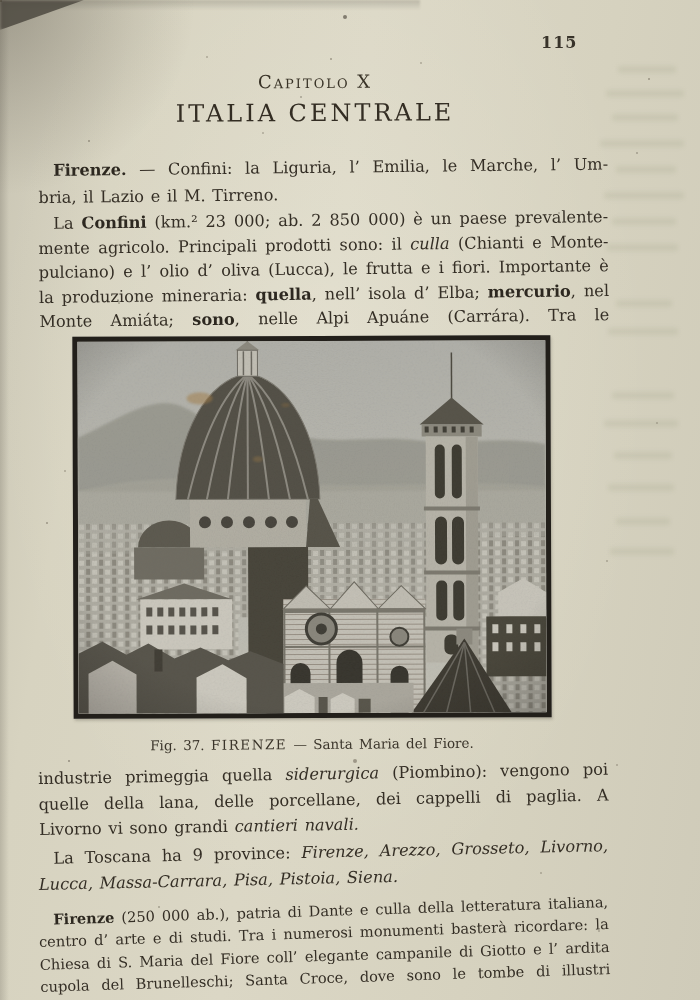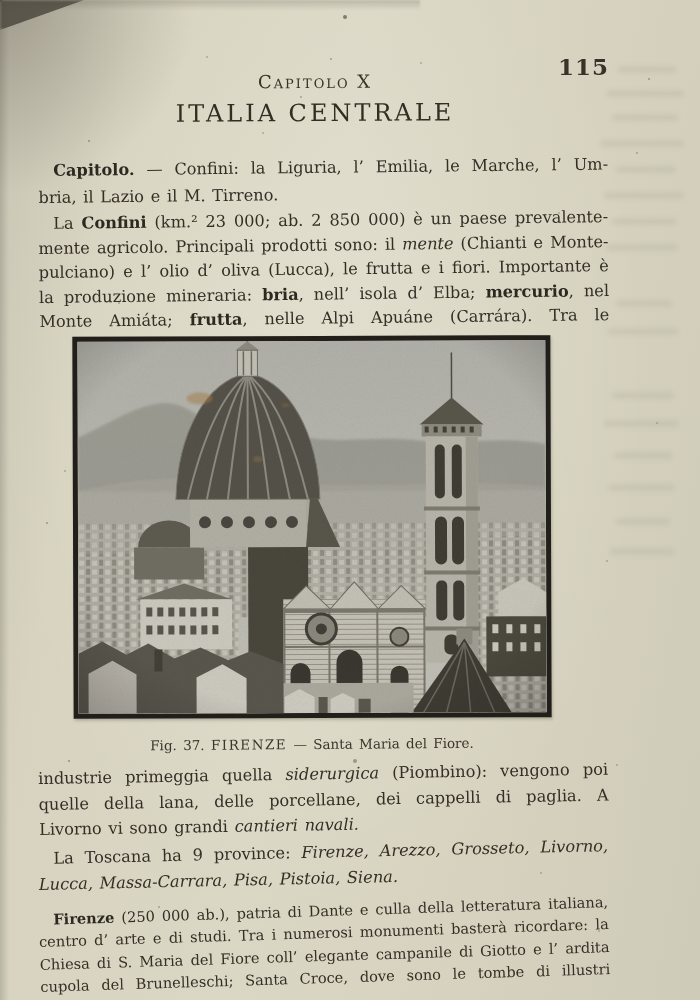--- a/index.html
+++ b/index.html
@@ -28,22 +28,22 @@
       118px 302px 0 rgba(64,56,42,.35),46px 522px 0 rgba(64,56,42,.4),
       656px 422px 0 rgba(64,56,42,.3),64px 470px 0 rgba(64,56,42,.3),
       68px 760px 0 rgba(64,56,42,.45),616px 764px 0 rgba(64,56,42,.3),
       354px 760px 0 1px rgba(64,56,42,.4),158px 906px 0 rgba(64,56,42,.35),
       598px 930px 0 rgba(64,56,42,.3),58px 986px 0 rgba(64,56,42,.4),
       262px 132px 0 rgba(64,56,42,.3),606px 560px 0 rgba(64,56,42,.3),
       540px 872px 0 rgba(64,56,42,.3),206px 56px 0 rgba(64,56,42,.3);}
   
   .ghosts i{position:absolute;display:block;background:rgba(146,152,126,.17);
     height:7px;border-radius:3px;filter:blur(2px);}
-  .pagenum{position:absolute;top:33px;left:541px;width:68px;text-align:right;
-    font-size:23px;font-weight:bold;letter-spacing:1px;color:#38332a;margin-top:20px;}
+  .pagenum{position:absolute;top:33px;left:541px;width:68px;text-align:left;
+    font-size:16px;font-weight:bold;letter-spacing:1px;color:#38332a;}
   .kicker{position:absolute;top:71px;left:0;width:630px;text-align:center;
     font-variant:small-caps;font-size:18px;letter-spacing:2px;color:#393327;transform:rotate(-0.3deg);}
   .title{position:absolute;top:99px;left:0;width:630px;margin:0;text-align:center;
     font-size:24px;font-weight:normal;letter-spacing:3px;color:#332d23;transform:rotate(-0.3deg);}
   .para{position:absolute;left:38px;width:570px;font-size:16.2px;line-height:25px;
     word-spacing:1.5px;transform-origin:0 0;}
   .para .tline{text-align:justify;white-space:nowrap;}
   .para .tline.just{text-align-last:justify;white-space:normal;}
   .indent .tline:first-child{text-indent:15px;}
   .b{font-weight:bold;color:#2d2820;}
@@ -88,29 +88,29 @@
     <i style="left:608px;top:484px;width:66px"></i>
     <i style="left:616px;top:518px;width:54px"></i>
     <i style="left:610px;top:548px;width:64px"></i>
   </div>
 
   <div class="pagenum">115</div>
   <div class="kicker">Capitolo X</div>
   <h1 class="title">ITALIA CENTRALE</h1>
 
   <div class="para p1 indent">
-      <div class="tline just"><span class="b">Capitolo.</span><span> — Confini: la Liguria, l’ Emilia, le Marche, l’ Um-</span></div>
+      <div class="tline just"><span class="b">Firenze.</span><span> — Confini: la Liguria, l’ Emilia, le Marche, l’ Um-</span></div>
       <div class="tline"><span>bria, il Lazio e il M. Tirreno.</span></div>
     </div>
   <div class="para p2 indent">
       <div class="tline just"><span>La </span><span class="b">Confini</span><span> (km.² 23 000; ab. 2 850 000) è un paese prevalente-</span></div>
-      <div class="tline just"><span>mente agricolo. Principali prodotti sono: il </span><span class="i">mente</span><span> (Chianti e Monte-</span></div>
+      <div class="tline just"><span>mente agricolo. Principali prodotti sono: il </span><span class="i">culla</span><span> (Chianti e Monte-</span></div>
       <div class="tline just"><span>pulciano) e l’ olio d’ oliva (Lucca), le frutta e i fiori. Importante è</span></div>
-      <div class="tline just"><span>la produzione mineraria: </span><span class="b">bria</span><span>, nell’ isola d’ Elba; </span><span class="b">mercurio</span><span>, nel</span></div>
-      <div class="tline just"><span>Monte Amiáta; </span><span class="b">frutta</span><span>, nelle Alpi Apuáne (Carrára). Tra le</span></div>
+      <div class="tline just"><span>la produzione mineraria: </span><span class="b">quella</span><span>, nell’ isola d’ Elba; </span><span class="b">mercurio</span><span>, nel</span></div>
+      <div class="tline just"><span>Monte Amiáta; </span><span class="b">sono</span><span>, nelle Alpi Apuáne (Carrára). Tra le</span></div>
     </div>
 
   <figure class="photo-frame">
     <svg viewBox="0 0 468 372" width="468" height="372">
       <defs>
         <linearGradient id="sky" x1="0" y1="0" x2="0" y2="1">
           <stop offset="0" stop-color="#b4b4ae"></stop>
             <stop offset="0.5" stop-color="#bdbcb4"></stop>
             <stop offset="1" stop-color="#c6c5bb"></stop>
         </linearGradient>

